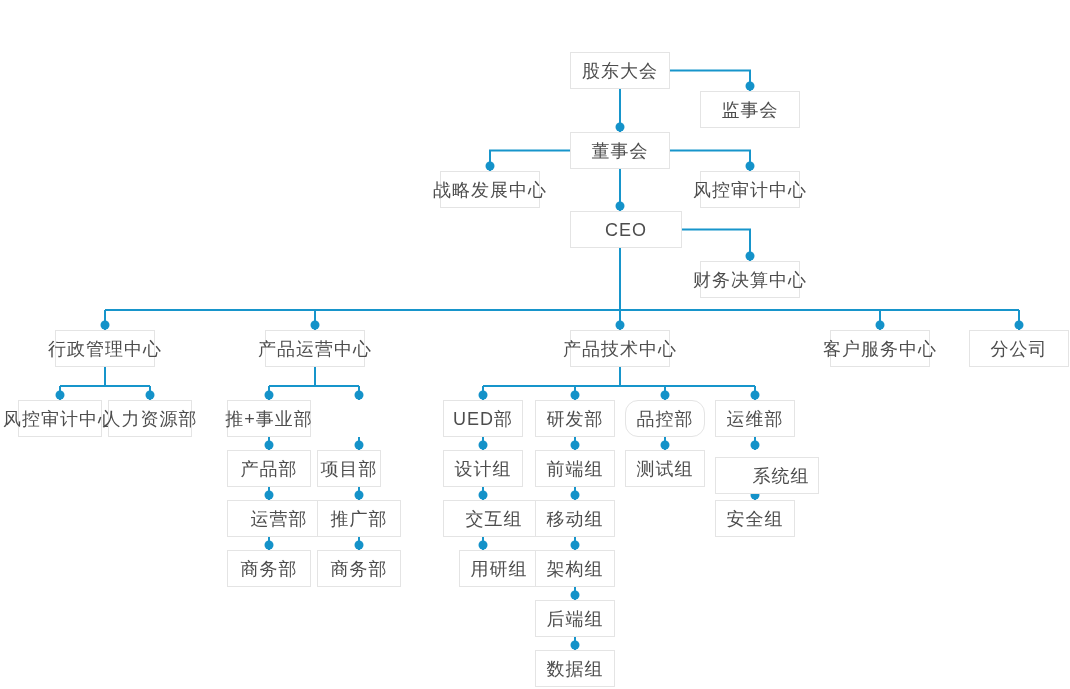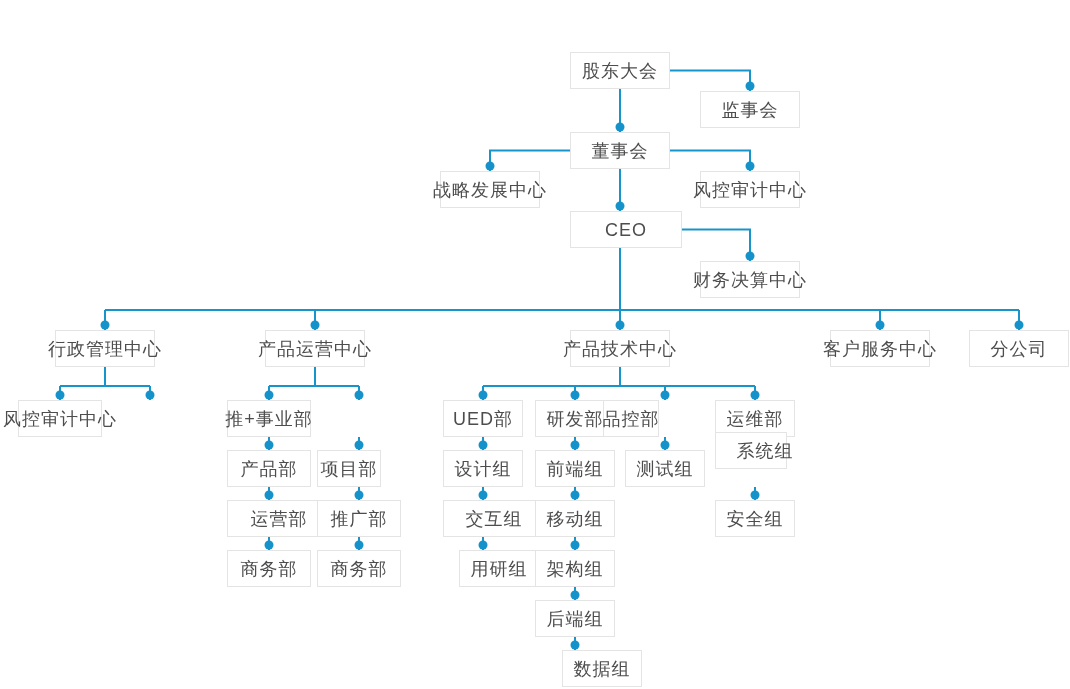--- a/index.html
+++ b/index.html
@@ -79,35 +79,36 @@
     <div class="node" style="left: 440px; top: 171px; width: 100px; height: 37px;">战略发展中心</div>
     <div class="node" style="left: 700px; top: 171px; width: 100px; height: 37px;">风控审计中心</div>
     <div class="node" style="left: 570px; top: 211px; width: 112px; height: 37px;">CEO</div>
     <div class="node" style="left: 700px; top: 261px; width: 100px; height: 37px; font-family: Liberation Serif, serif;">财务决算中心</div>
     <div class="node" style="left: 55px; top: 330px; width: 100px; height: 37px;">行政管理中心</div>
     <div class="node" style="left: 265px; top: 330px; width: 100px; height: 37px;">产品运营中心</div>
     <div class="node" style="left: 570px; top: 330px; width: 100px; height: 37px;">产品技术中心</div>
     <div class="node" style="left: 830px; top: 330px; width: 100px; height: 37px;">客户服务中心</div>
     <div class="node" style="left: 969px; top: 330px; width: 100px; height: 37px;">分公司</div>
     <div class="node" style="left: 18px; top: 400px; width: 84px; height: 37px;">风控审计中心</div>
+    <div class="node" style="left: 108px; top: 400px; width: 84px; height: 37px;">人力资源部</div>
     <div class="node" style="left: 227px; top: 400px; width: 84px; height: 37px;">推+事业部</div>
     <div class="node" style="left: 227px; top: 450px; width: 84px; height: 37px;">产品部</div>
     <div class="node" style="left: 317px; top: 450px; width: 64px; height: 37px;">项目部</div>
     <div class="node" style="left: 227px; top: 500px; width: 104px; height: 37px;">运营部</div>
     <div class="node" style="left: 317px; top: 500px; width: 84px; height: 37px;">推广部</div>
     <div class="node" style="left: 227px; top: 550px; width: 84px; height: 37px;">商务部</div>
     <div class="node" style="left: 317px; top: 550px; width: 84px; height: 37px;">商务部</div>
     <div class="node" style="left: 443px; top: 400px; width: 80px; height: 37px;">UED部</div>
     <div class="node" style="left: 535px; top: 400px; width: 80px; height: 37px;">研发部</div>
-    <div class="node" style="left: 603px; top: 400px; width: 56px; height: 37px;">品控部</div>
+    <div class="node" style="left: 625px; top: 400px; width: 80px; height: 37px; border-radius: 13px;">品控部</div>
     <div class="node" style="left: 715px; top: 400px; width: 80px; height: 37px;">运维部</div>
     <div class="node" style="left: 443px; top: 450px; width: 80px; height: 37px;">设计组</div>
     <div class="node" style="left: 535px; top: 450px; width: 80px; height: 37px;">前端组</div>
     <div class="node" style="left: 625px; top: 450px; width: 80px; height: 37px;">测试组</div>
-    <div class="node" style="left: 715px; top: 432px; width: 72px; height: 37px; padding-left: 28px;">系统组</div>
+    <div class="node" style="left: 715px; top: 457px; width: 104px; height: 37px; padding-left: 28px;">系统组</div>
     <div class="node" style="left: 443px; top: 500px; width: 102px; height: 37px;">交互组</div>
     <div class="node" style="left: 535px; top: 500px; width: 80px; height: 37px;">移动组</div>
     <div class="node" style="left: 715px; top: 500px; width: 80px; height: 37px;">安全组</div>
     <div class="node" style="left: 443px; top: 550px; width: 80px; height: 37px; margin-left: 16px;">用研组</div>
     <div class="node" style="left: 535px; top: 550px; width: 80px; height: 37px;">架构组</div>
     <div class="node" style="left: 535px; top: 600px; width: 80px; height: 37px;">后端组</div>
-    <div class="node" style="left: 535px; top: 650px; width: 80px; height: 37px; margin-left: 27px;">数据组</div>
+    <div class="node" style="left: 535px; top: 650px; width: 80px; height: 37px;">数据组</div>
   </div>
 
 </body></html>

